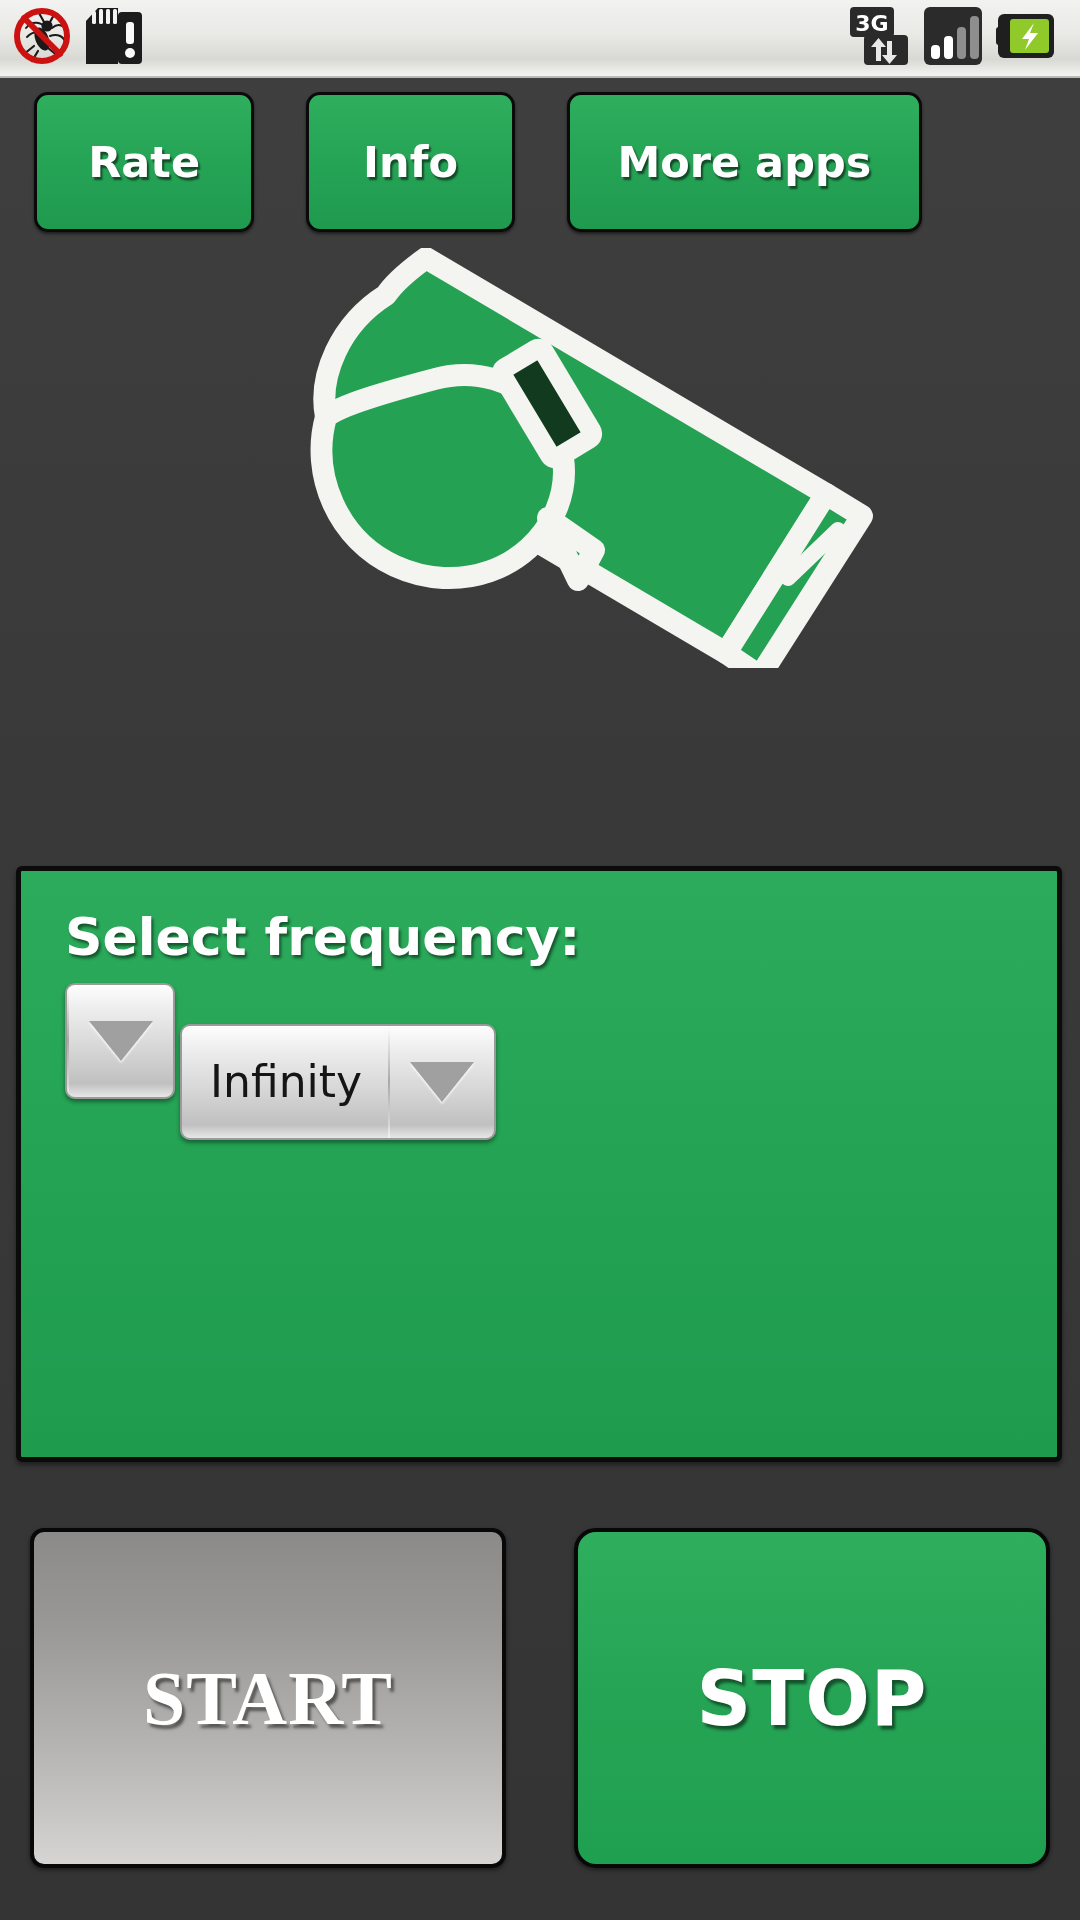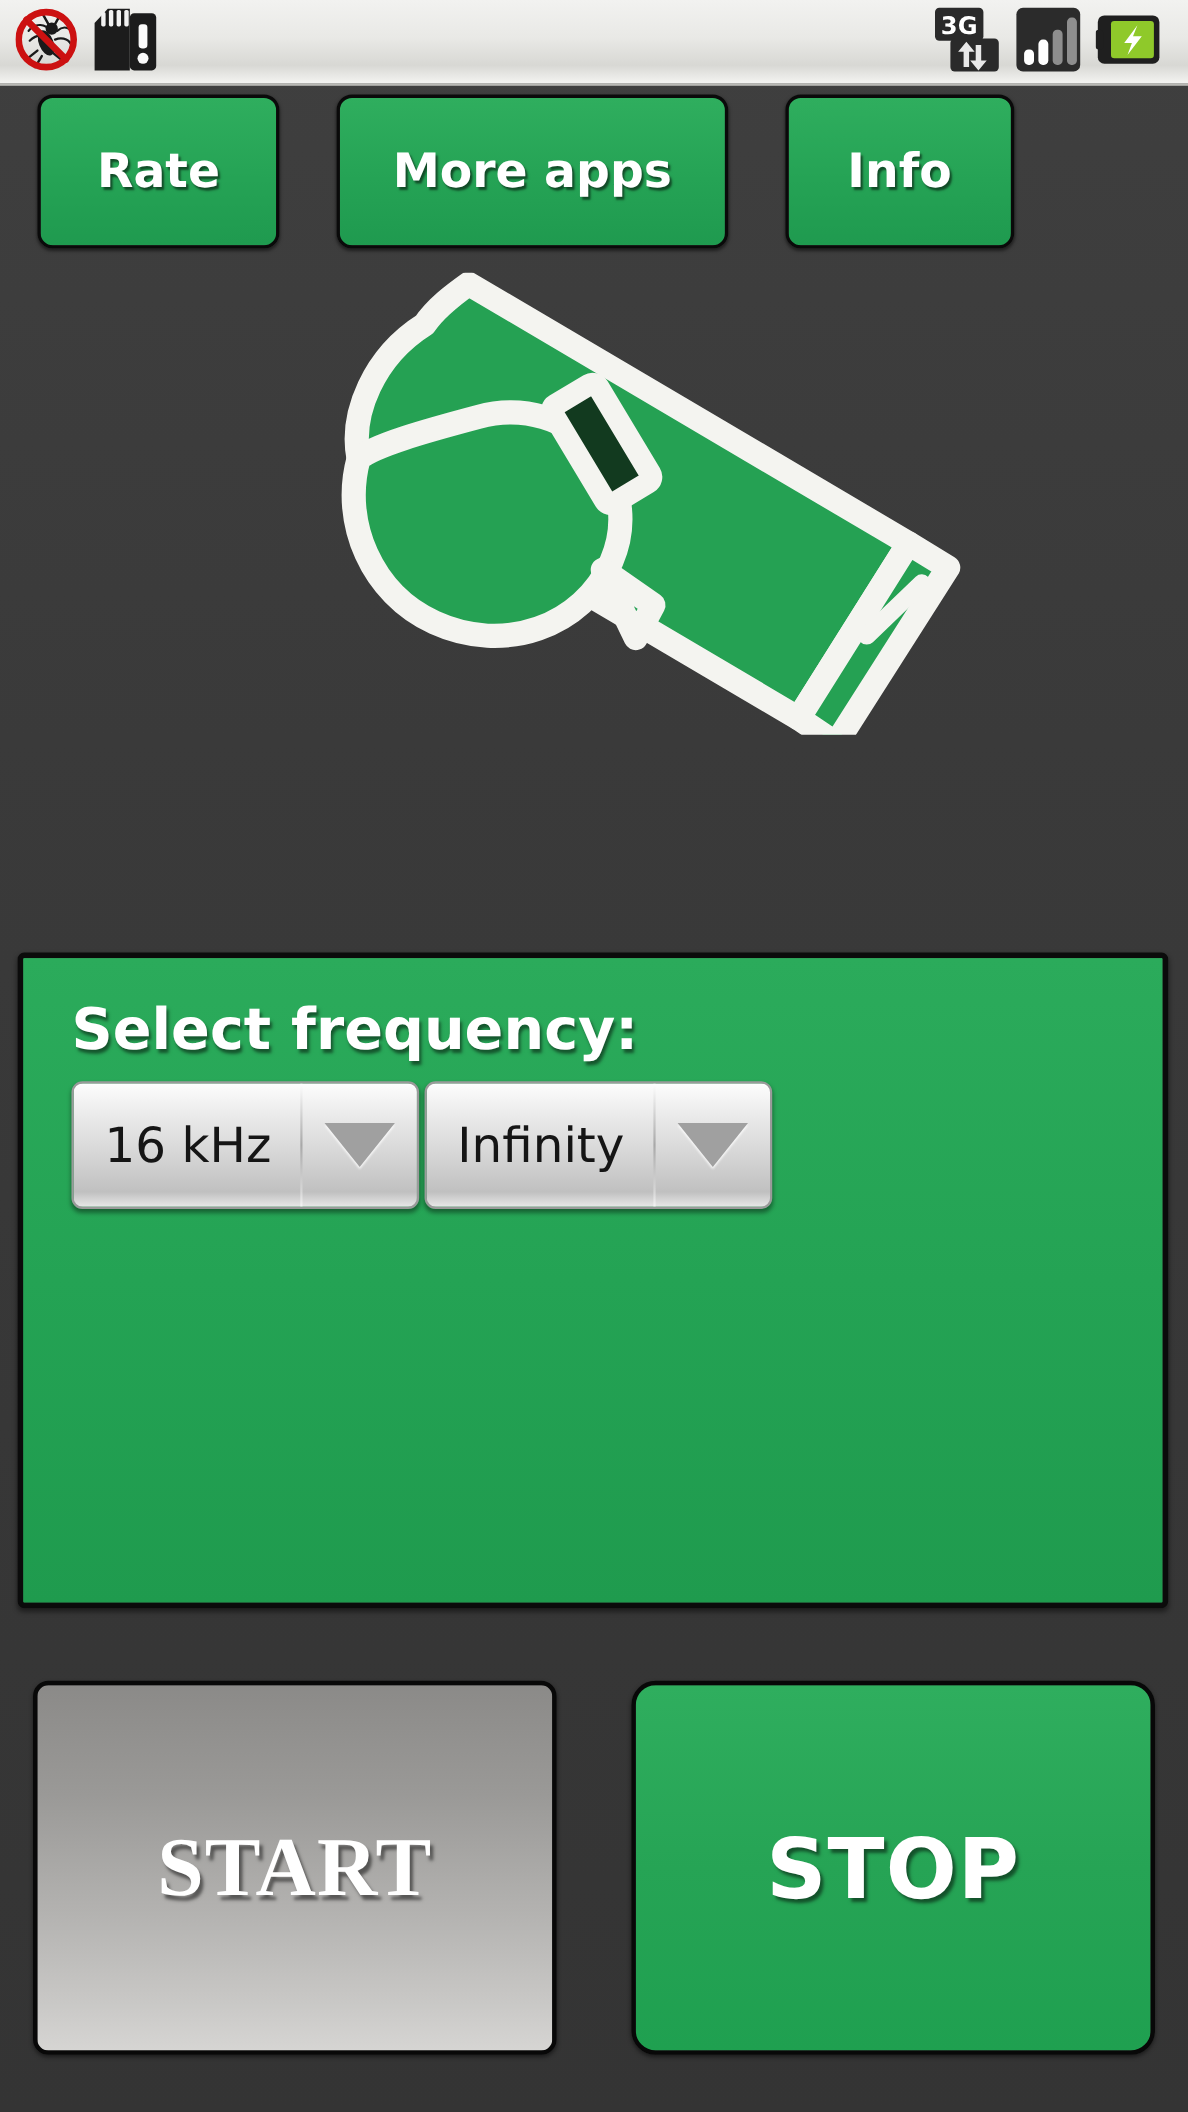--- a/index.html
+++ b/index.html
@@ -58,20 +58,21 @@
     padding-bottom: 2px;
   }
 
   
   #top-button-row {
     position: absolute;
     left: 0; top: 86px;
     width: 956px;
     height: 152px;
     display: flex;
+    align-items: center;
     padding: 0 34px;
     gap: 52px;
     box-sizing: border-box;
   }
   .green-btn {
     background: linear-gradient(180deg, #2fae5e 0%, #25a355 55%, #1f9a4f 100%);
     border: 3px solid #0a0a0a;
     border-radius: 14px;
     color: #ffffff;
     font-family: "DejaVu Sans", sans-serif;
@@ -274,22 +275,22 @@
           <rect x="14" y="11" width="39" height="34" rx="3" fill="#8fc92a"></rect>
           <path d="M38 15 L26 31 L33 31 L29 42 L42 25 L34 25 Z" fill="#ffffff"></path>
         </svg>
       </span>
     </div>
 
   </div>
 
   <div id="top-button-row">
     <div class="green-btn" id="btn-rate">Rate</div>
+    <div class="green-btn" id="btn-info">Info</div>
     <div class="green-btn" id="btn-more">More apps</div>
-    <div class="green-btn" id="btn-info">Info</div>
   </div>
 
   <div id="whistle-wrap">
     <svg id="whistle-svg" width="700" height="420" viewBox="0 0 700 420">
       <g fill="none" stroke="#f4f4f0" stroke-width="22" stroke-linejoin="round" stroke-linecap="round">
 
         <path d="M 196 47
                  C 150 76 128 128 136 169
                  L 536 405
                  L 636 246
@@ -314,21 +315,20 @@
         <rect x="332" y="96" width="48" height="104" rx="6" fill="#123a1f" stroke="#f4f4f0" stroke-width="20"></rect>
       </g>
     </svg>
   </div>
 
   <div id="settings-panel">
 
     <div class="panel-label">Select frequency:</div>
 
     <div class="spinner">
-      <div class="spinner-value">16 kHz</div>
       <div class="spinner-divider"></div>
       <div class="spinner-arrow-cell">
         <span class="spinner-arrow"></span>
       </div>
     </div>
 
 
     <div class="spinner">
       <div class="spinner-value">Infinity</div>
       <div class="spinner-divider"></div>

